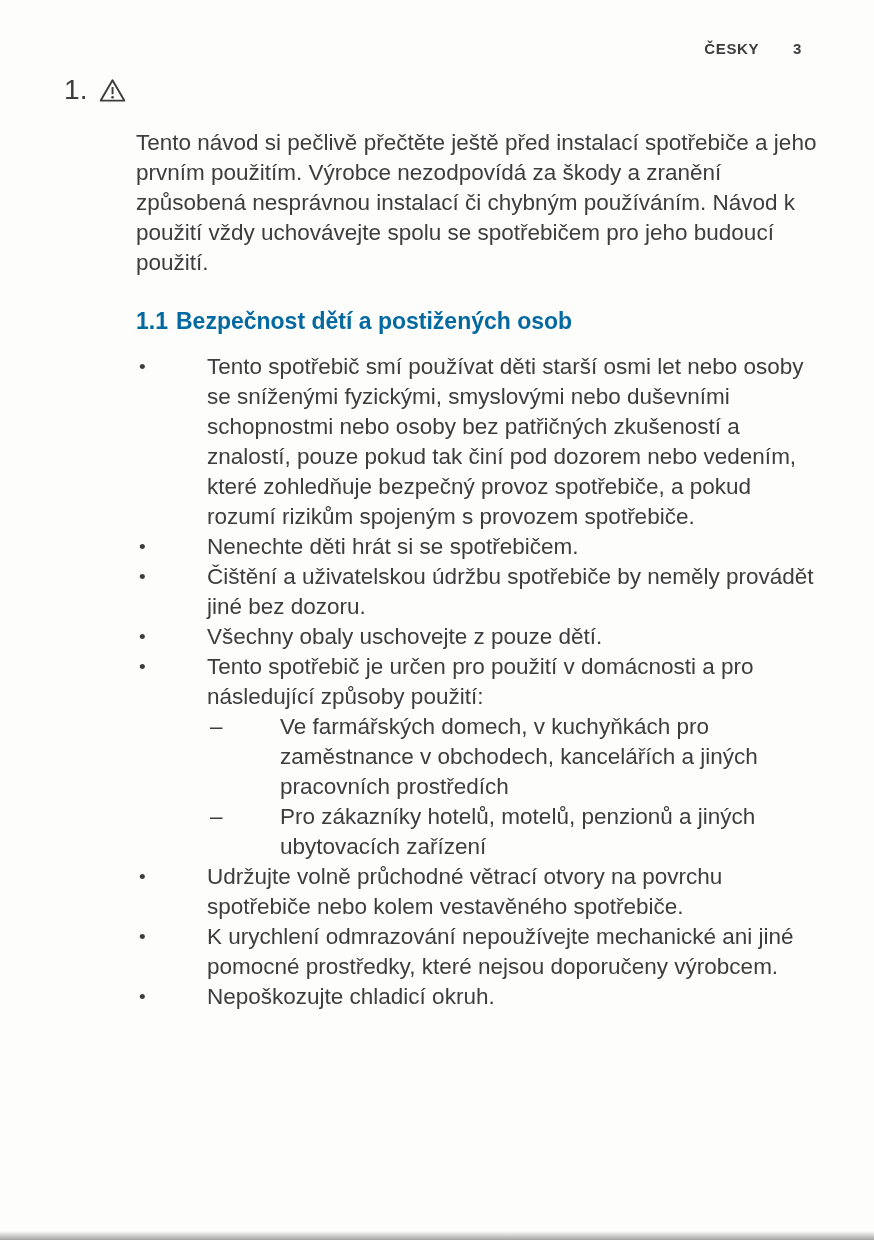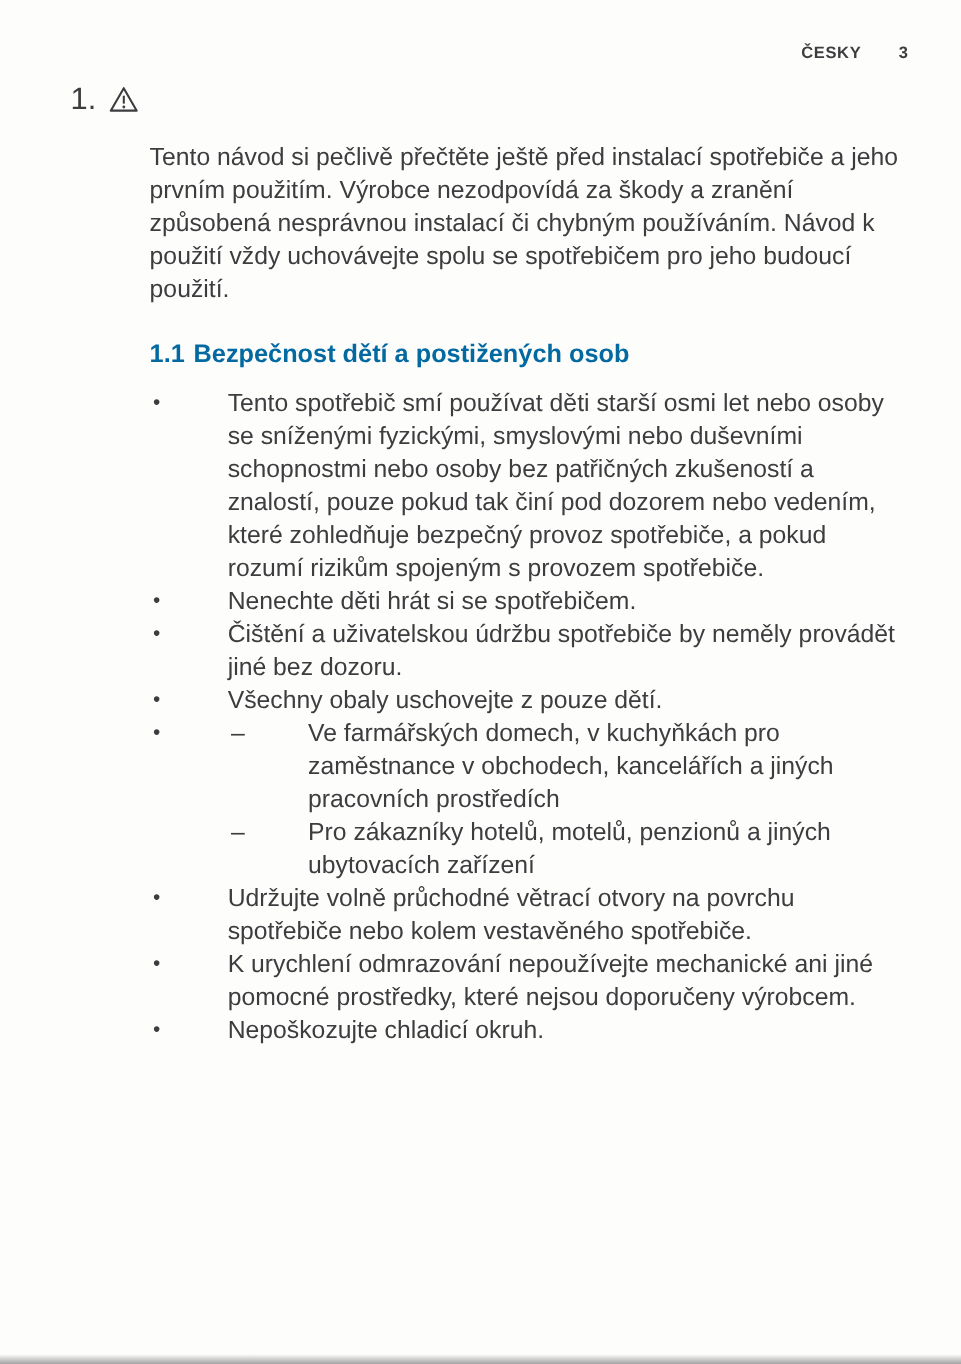--- a/index.html
+++ b/index.html
@@ -9,21 +9,21 @@
     width: 874px;
     height: 1240px;
     background: #fdfdfc;
     font-family: "Liberation Sans", sans-serif;
     color: #3d3d3f;
     overflow: hidden;
   }
   .page-header {
     position: absolute;
     top: 40px;
-    right: 48px;
+    right: 72px;
     display: flex;
     gap: 34px;
     font-size: 15px;
     font-weight: 700;
     letter-spacing: 0.6px;
     color: #3d3d3f;
   }
   .content {
     padding: 74px 58px 0 64px;
   }
@@ -124,20 +124,21 @@
           <span class="marker">•</span>
           <div class="li-body">Všechny obaly uschovejte z pouze dětí.</div>
         </li>
       </ul>
 
 
       <ul class="bullets">
         <li>
           <span class="marker">•</span>
           <div class="li-body">
+            <div>Tento spotřebič je určen pro použití v domácnosti a pro následující způsoby použití:</div>
             <ul class="sub-bullets">
               <li>
                 <span class="marker">–</span>
                 <div class="li-body">Ve farmářských domech, v kuchyňkách pro zaměstnance v obchodech, kancelářích a jiných pracovních prostředích</div>
               </li>
               <li>
                 <span class="marker">–</span>
                 <div class="li-body">Pro zákazníky hotelů, motelů, penzionů a jiných ubytovacích zařízení</div>
               </li>
             </ul>

